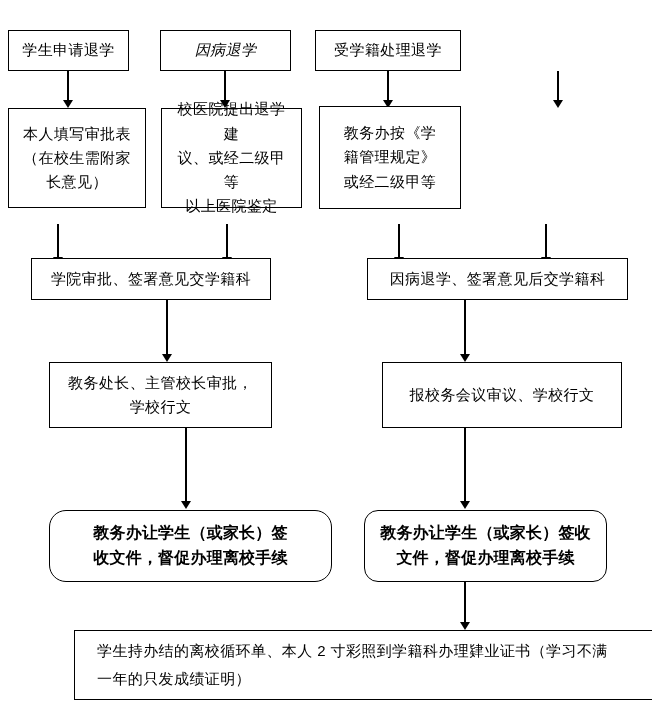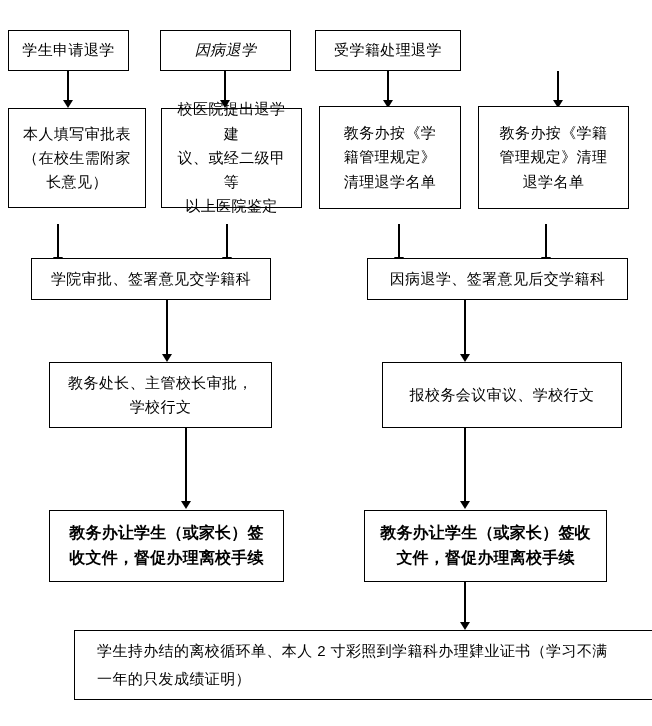--- a/index.html
+++ b/index.html
@@ -104,25 +104,22 @@
   <div class="box" style="left:8px; top:108px; width:138px; height:100px;">本人填写审批表
 （在校生需附家
 长意见）</div>
 
   <div class="box" style="left:161px; top:108px; width:141px; height:100px;">校医院提出退学建
 议、或经二级甲等
 以上医院鉴定</div>
 
   <div class="box" style="left:319px; top:106px; width:142px; height:103px;">教务办按《学
 籍管理规定》
-清理退学名单</div>
+或经二级甲等</div>
 
-  <div class="box" style="left:478px; top:106px; width:151px; height:103px;">教务办按《学籍
-管理规定》清理
-退学名单</div>
 
   <div class="arrow" style="left:58px; top:224px; height:41px;">
     <div class="shaft" style="height:33px;"></div>
     <div class="head" style="top:33px;"></div>
   </div>
   <div class="arrow" style="left:227px; top:224px; height:41px;">
     <div class="shaft" style="height:33px;"></div>
     <div class="head" style="top:33px;"></div>
   </div>
   <div class="arrow" style="left:399px; top:224px; height:41px;">
@@ -154,24 +151,24 @@
 
   <div class="arrow" style="left:186px; top:428px; height:81px;">
     <div class="shaft" style="height:73px;"></div>
     <div class="head" style="top:73px;"></div>
   </div>
   <div class="arrow" style="left:465px; top:428px; height:81px;">
     <div class="shaft" style="height:73px;"></div>
     <div class="head" style="top:73px;"></div>
   </div>
 
-  <div class="box bold" style="left:49px; top:510px; width:235px; height:72px;">教务办让学生（或家长）签
+  <div class="box bold" style="left:49px; top:510px; width:283px; height:72px;border-radius:17px;">教务办让学生（或家长）签
 收文件，督促办理离校手续</div>
 
-  <div class="box bold" style="left:364px; top:510px; width:243px; height:72px;">教务办让学生（或家长）签收
+  <div class="box bold" style="left:364px; top:510px; width:243px; height:72px;border-radius:14px;">教务办让学生（或家长）签收
 文件，督促办理离校手续</div>
 
   <div class="arrow" style="left:465px; top:582px; height:48px;">
     <div class="shaft" style="height:40px;"></div>
     <div class="head" style="top:40px;"></div>
   </div>
 
   <div class="box left-align" style="left:30px; top:630px; width:592px; height:70px; font-size:15px; line-height:1.85;">学生持办结的离校循环单、本人 2 寸彩照到学籍科办理肄业证书（学习不满
 一年的只发成绩证明）</div>
 

